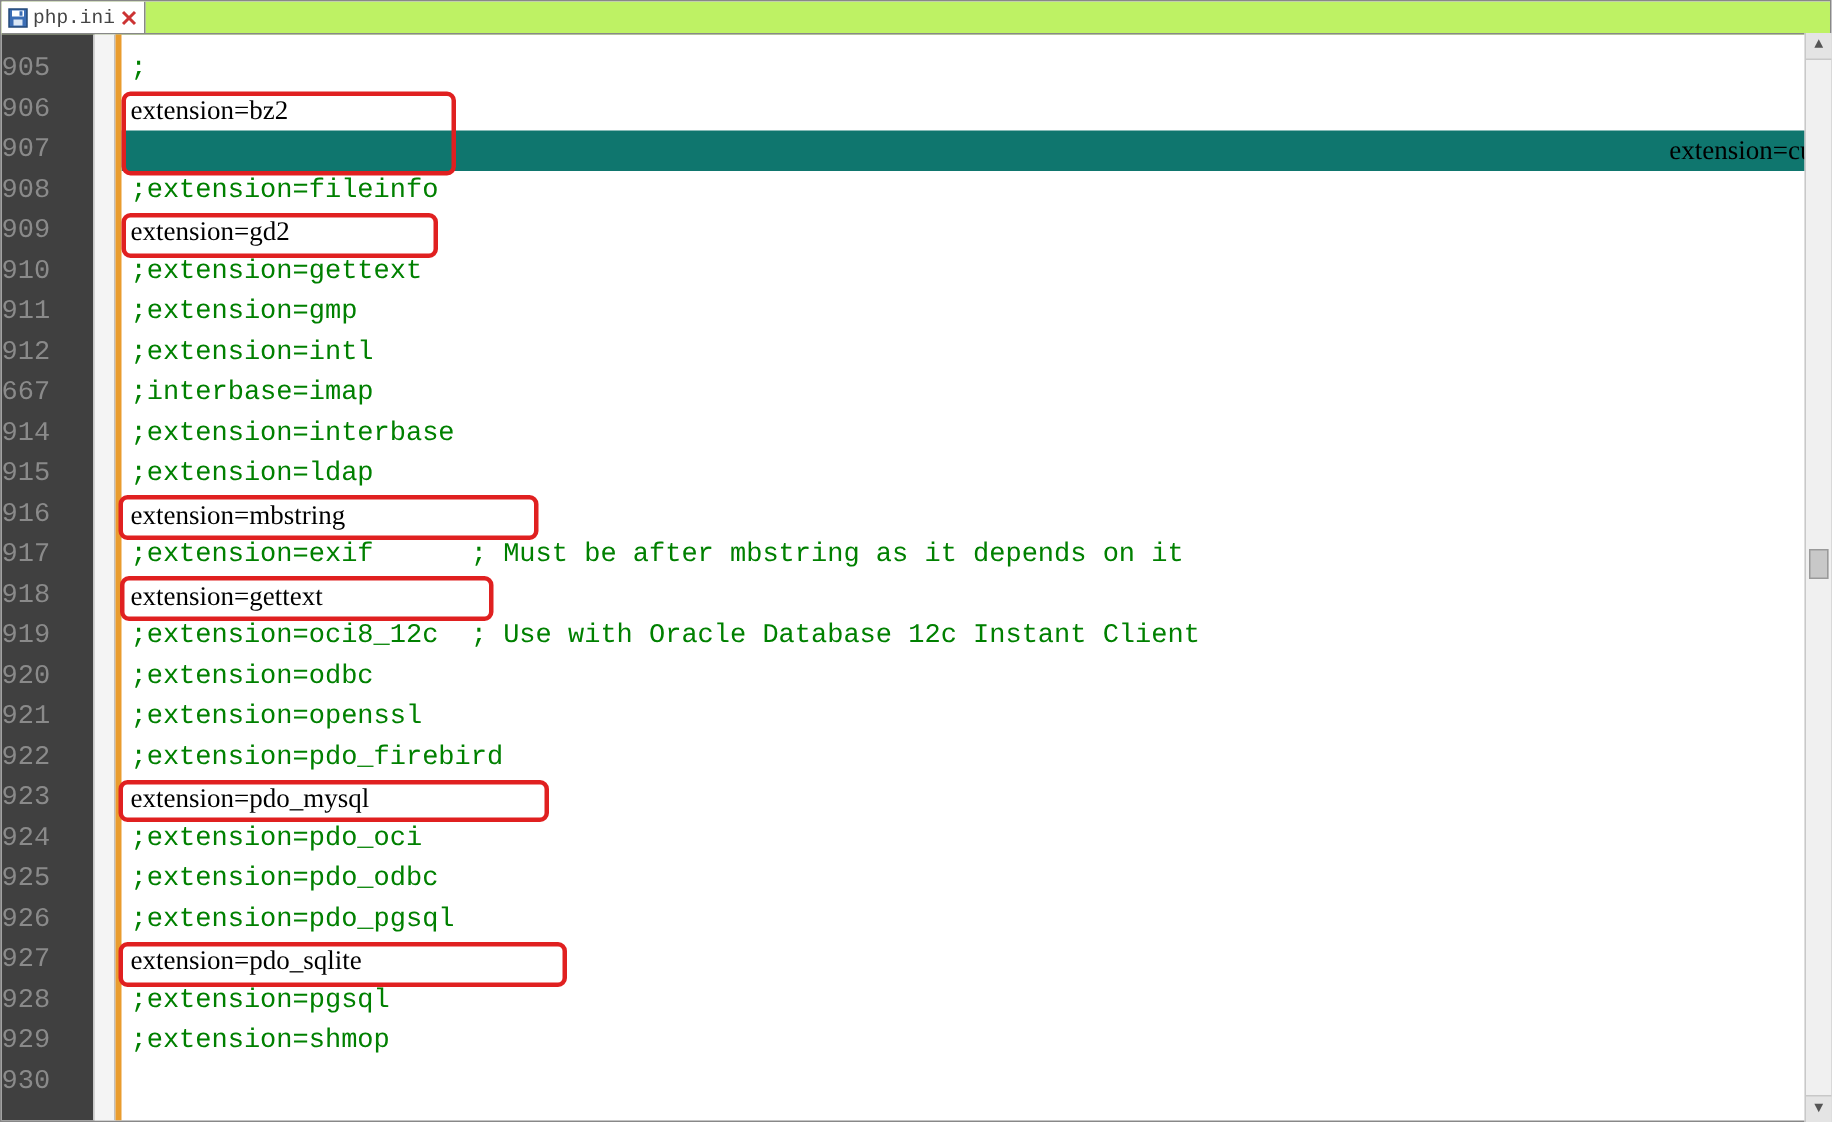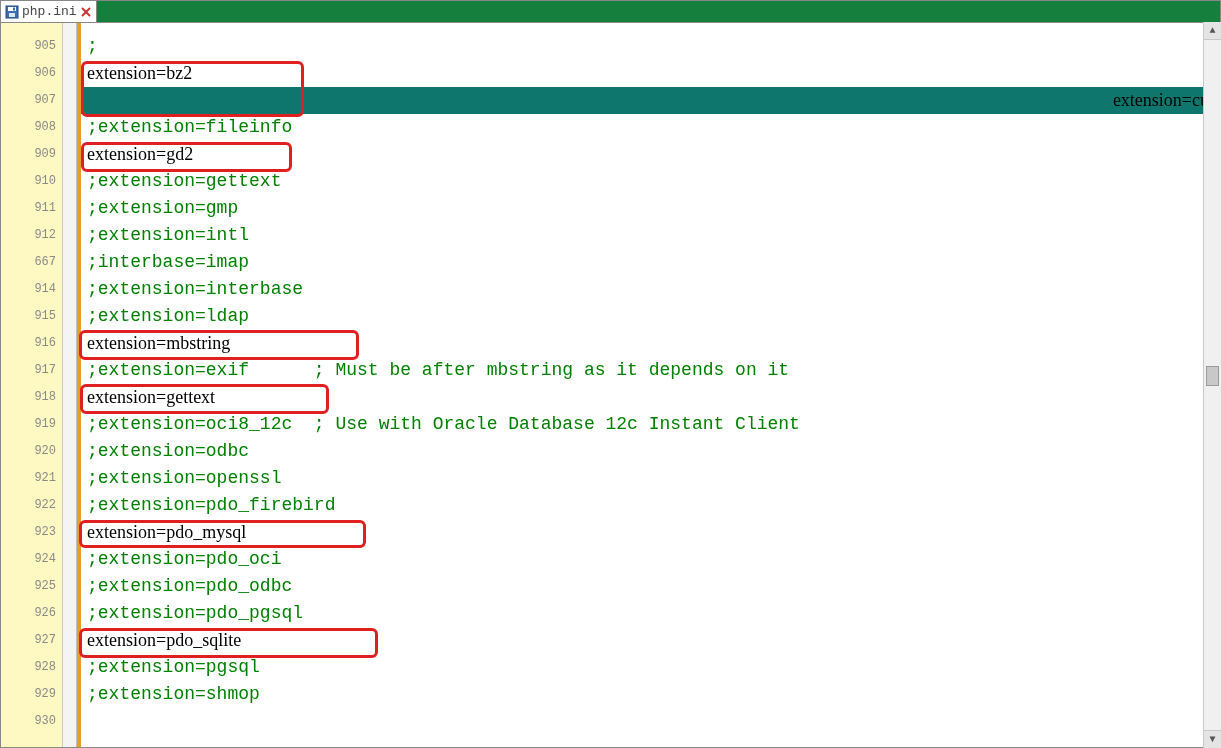--- a/index.html
+++ b/index.html
@@ -7,21 +7,21 @@
   font-family: "Courier New", monospace;
   font-size: 18px;
   background: #fff;
   width: 1221px;
   height: 748px;
   overflow: hidden;
   border: 1px solid #888;
 }
 .tab-bar {
   height: 22px;
-  background: #15803d;
+  background: #bef264;
   border-bottom: 1px solid #888;
   display: flex;
   align-items: stretch;
 }
 .tab {
   display: flex;
   align-items: center;
   padding: 1px 4px;
   background: #fff;
   border-right: 1px solid #888;
@@ -42,27 +42,26 @@
   font-size: 11px;
   line-height: 1;
 }
 .editor-wrap {
   display: flex;
   height: calc(100% - 22px);
   position: relative;
 }
 .gutter {
   width: 62px;
-  background: #fef9c3;
+  background: #404040;
   border-right: 1px solid #c8c8c8;
   padding-top: 10px;
   font-family: "Courier New", monospace;
-  font-size: 12px;
+  font-size: 18px;
   color: #8a8a8a;
-  text-align: right;
 }
 .gutter .ln {
   height: 27px;
   line-height: 27px;
   padding-right: 6px;
 }
 .fold-zone {
   width: 14px;
   background: #f4f4f4;
   border-right: 1px solid #c0c0c0;

